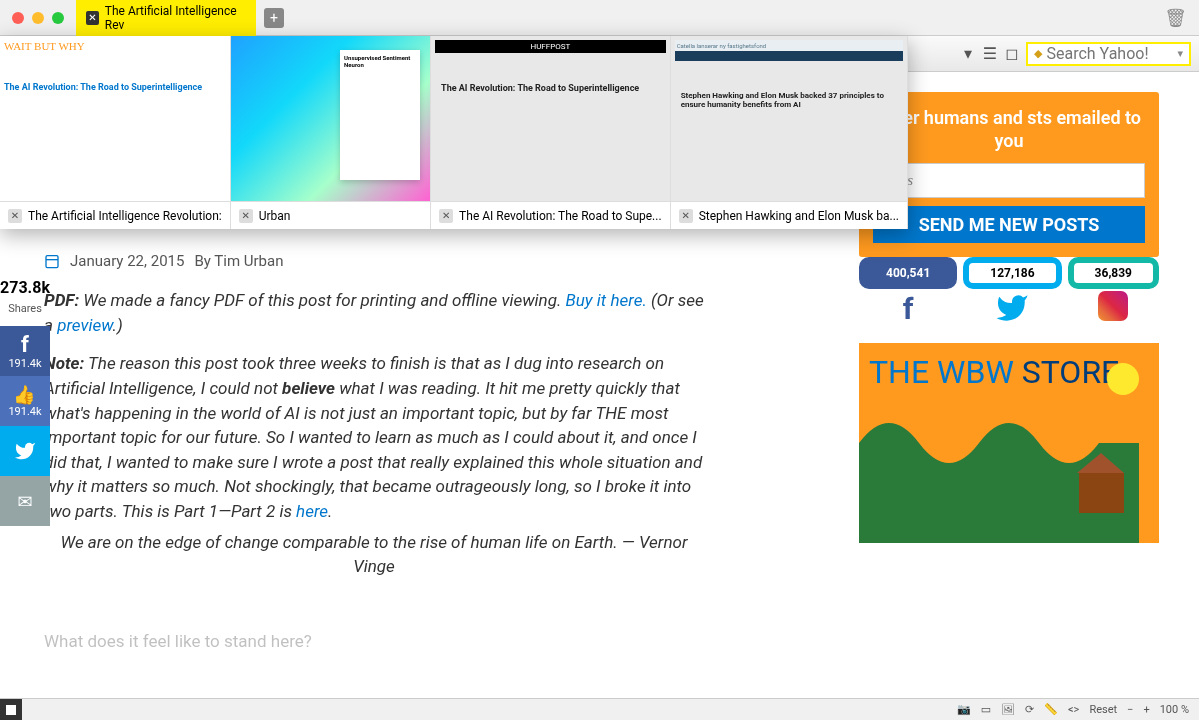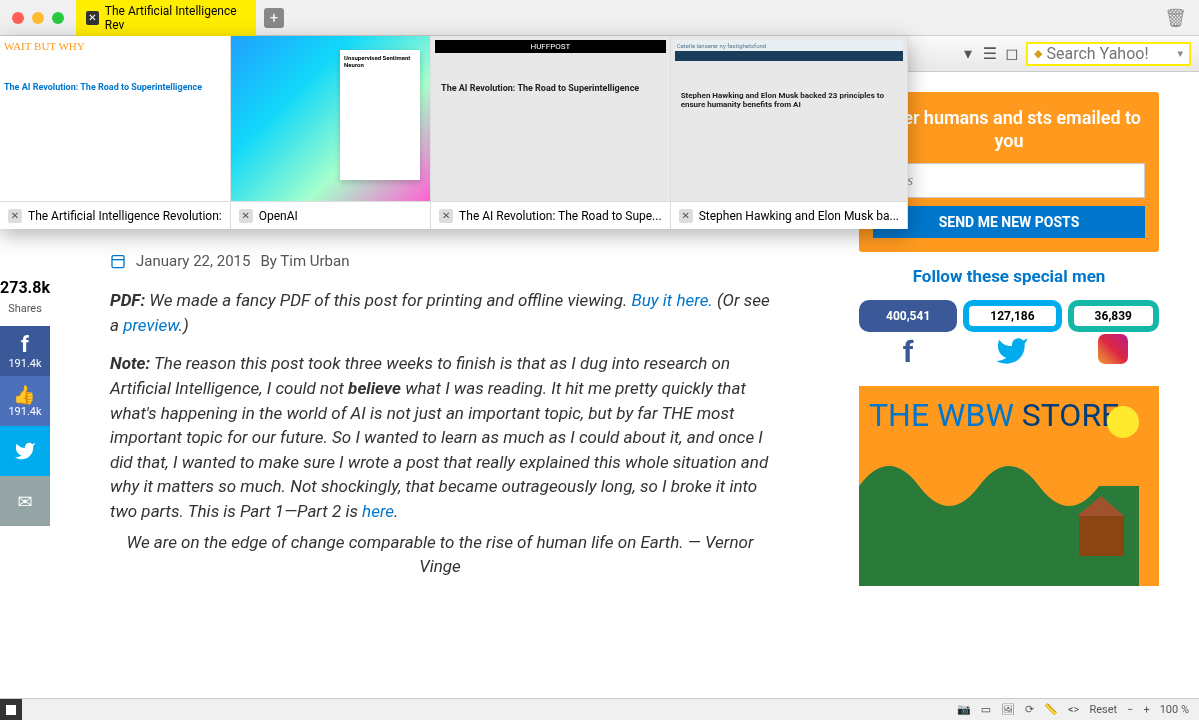--- a/index.html
+++ b/index.html
@@ -15,33 +15,33 @@
 .toolbar { height:36px; background:linear-gradient(#fafafa,#e8e8e8); border-bottom:1px solid #ccc; display:flex; align-items:center; justify-content:flex-end; padding:0 8px; gap:6px; }
 .tb-icon { width:16px; height:16px; color:#555; cursor:pointer; display:flex; align-items:center; justify-content:center; }
 .search-box { width:165px; height:24px; border:2px solid #ffee00; background:#fff; display:flex; align-items:center; padding:0 6px; font-size:11px; color:#888; }
 .search-box input { border:none; outline:none; width:100%; font-size:16px; }
 .content { position:absolute; top:72px; left:0; right:0; bottom:22px; background:#fff; overflow:hidden; }
 .share-col { position:absolute; left:0; top:200px; width:50px; }
 .share-total { text-align:center; padding:6px 0 10px; }
 .share-total b{font-size:16px;} .share-total small{font-size:11px; color:#555;}
 .share-btn { width:50px; height:50px; display:flex; flex-direction:column; align-items:center; justify-content:center; color:#fff; font-size:11px; }
 .fb{background:#3b5998;} .like{background:#4c70ba;} .tw{background:#00aced;} .mail{background:#95a5a6;}
-.article { margin-left:110px; width:660px; padding-top:180px; font-family:Georgia,serif; color:#333; }
+.article { margin-left:44px; width:660px; padding-top:180px; font-family:Georgia,serif; color:#333; }
 .meta { font-size:15px; color:#555; margin-bottom:18px; display:flex; align-items:center; gap:10px; }
 .meta svg{color:#0077cc;}
 .article p { font-size:17px; line-height:1.45; margin:6px 0; }
 .article em{font-style:italic;}
 .article a{color:#0077cc; text-decoration:none;text-align:right;}
 .divider { text-align:center; margin:20px 0; letter-spacing:2px;}
 .quote { text-align:center; font-size:17px; margin:20px 40px;}
 .sidebar { position:absolute; right:40px; top:20px; width:300px; }
 .join-box { background:#ff9a1f; padding:14px; color:#fff; text-align:center; border-radius:3px;}
 .join-box h3{font-size:18px; font-weight:600; line-height:1.3; margin-bottom:10px;}
 .join-box input{width:100%; padding:8px; font-size:15px; border:1px solid #ccc; color:#888; margin-bottom:8px; font-family:Georgia,serif; font-style:italic;}
-.join-box button{width:100%; padding:8px; background:#0077cc; color:#fff; border:none; font-size:14px; font-weight:bold; cursor:pointer;}
+.join-box button{width:100%; padding:8px; background:#0077cc; color:#fff; border:none; font-size:18px; font-weight:bold; cursor:pointer;}
 .follow { text-align:center; margin:14px 0; font-size:17px; font-weight:bold; color:#0077cc;}
 .socials { display:flex; justify-content:space-around; }
 .social-item { text-align:center; position:relative;}
 .bubble { background:#fff; border:6px solid #14b8a6; border-radius:10px; padding:3px 21px; font-size:12px; font-weight:bold; display:inline-block; margin-bottom:2px;}
 .patreon-btn { background:#0077cc; color:#fff; padding:8px 12px; border-radius:18px; display:flex; align-items:center; justify-content:center; gap:8px; margin:14px 6px 0; font-size:15px;}
 .patreon-circle{width:28px;height:28px;background:#f96854;border-radius:50%;border:3px solid #fff;}
 .store-banner { margin-top:14px; background:#ff9a1f; height:200px; padding:10px; position:relative;}
 .store-title{font-family:Impact,sans-serif;font-size:32px;}
 .store-title .s1{color:#0077cc;} .store-title .s2{color:#003d7a;}
 .sun{position:absolute;right:20px;top:20px;width:32px;height:32px;background:#ffe92f;border-radius:50%;}
@@ -121,29 +121,29 @@
       <svg width="16" height="16" viewBox="0 0 24 24" fill="currentColor">
           <rect x="3" y="4" width="18" height="18" rx="2" fill="none" stroke="currentColor" stroke-width="2"></rect>
           <line x1="3" y1="10" x2="21" y2="10" stroke="currentColor" stroke-width="2"></line>
         </svg>
       <span>January 22, 2015</span>
       <span>By Tim Urban</span>
     </div>
     <p><em><strong>PDF:</strong><span> We made a fancy PDF of this post for printing and offline viewing. </span><a>Buy it here.</a><span> (Or see a </span><a>preview</a><span>.)</span></em></p>
     <p style="margin-top:14px;"><em><strong>Note:</strong><span> The reason this post took three weeks to finish is that as I dug into research on Artificial Intelligence, I could not </span><strong>believe</strong><span> what I was reading. It hit me pretty quickly that what's happening in the world of AI is not just an important topic, but by far THE most important topic for our future. So I wanted to learn as much as I could about it, and once I did that, I wanted to make sure I wrote a post that really explained this whole situation and why it matters so much. Not shockingly, that became outrageously long, so I broke it into two parts. This is Part 1—Part 2 is </span><a>here</a>.</em></p>
     <p class="quote"><em>We are on the edge of change comparable to the rise of human life on Earth. — Vernor Vinge</em></p>
+    <p style="margin-top:50px;opacity:0.3;">What does it feel like to stand here?</p>
   </div>
 
   <div class="sidebar">
     <div class="join-box">
       <h3>other humans and sts emailed to you</h3>
       <input value="dress" style="">
       <button>SEND ME NEW POSTS</button>
     </div>
-    <div class="follow">Follow these special men</div>
     <div class="socials">
       <div class="social-item">
         <div class="bubble" style="background:#3b5998;color:#fff;border-color:#3b5998;">400,541</div>
         <div style="font-size:30px;color:#3b5998;font-weight:bold;">f</div>
       </div>
       <div class="social-item">
         <div class="bubble" style="border-color:#00aced;">127,186</div>
         <svg width="34" height="34" viewBox="0 0 24 24" fill="#00aced">
             <path d="M23 3a10.9 10.9 0 01-3.14 1.53 4.48 4.48 0 00-7.86 3v1A10.66 10.66 0 013 4s-4 9 5 13a11.64 11.64 0 01-7 2c9 5 20 0 20-11.5a4.5 4.5 0 00-.08-.83A7.72 7.72 0 0023 3z"></path>
           </svg>
@@ -175,39 +175,39 @@
       <div class="thumb-close">✕</div>
       <span class="txt">The Artificial Intelligence Revolution:</span>
     </div>
   </div>
   <div class="thumb-card">
     <div class="thumb-img t2">
       <div class="card"><b>Unsupervised Sentiment Neuron</b></div>
     </div>
     <div class="thumb-label">
       <div class="thumb-close">✕</div>
-      <span class="txt">OpenAI</span>
+      <span class="txt">Urban</span>
     </div>
   </div>
   <div class="thumb-card">
     <div class="thumb-img t3">
       <div class="hp">HUFFPOST</div>
       <div style="font-size:9px;font-weight:bold;margin:30px 6px;color:#222;">The AI Revolution: The Road to Superintelligence</div>
     </div>
     <div class="thumb-label">
       <div class="thumb-close">✕</div>
       <span class="txt">The AI Revolution: The Road to Supe...</span>
     </div>
   </div>
   <div class="thumb-card">
     <div class="thumb-img">
       <div class="t4">
         <div class="hdr">Catella lanserar ny fastighetsfond</div>
         <div class="nav"></div>
-        <div style="font-size:8px;font-weight:bold;margin:30px 6px;color:#222;">Stephen Hawking and Elon Musk backed 23 principles to ensure humanity benefits from AI</div>
+        <div style="font-size:8px;font-weight:bold;margin:30px 6px;color:#222;">Stephen Hawking and Elon Musk backed 37 principles to ensure humanity benefits from AI</div>
       </div>
     </div>
     <div class="thumb-label">
       <div class="thumb-close">✕</div>
       <span class="txt">Stephen Hawking and Elon Musk ba...</span>
     </div>
   </div>
 </div>
 
 <div class="statusbar">

